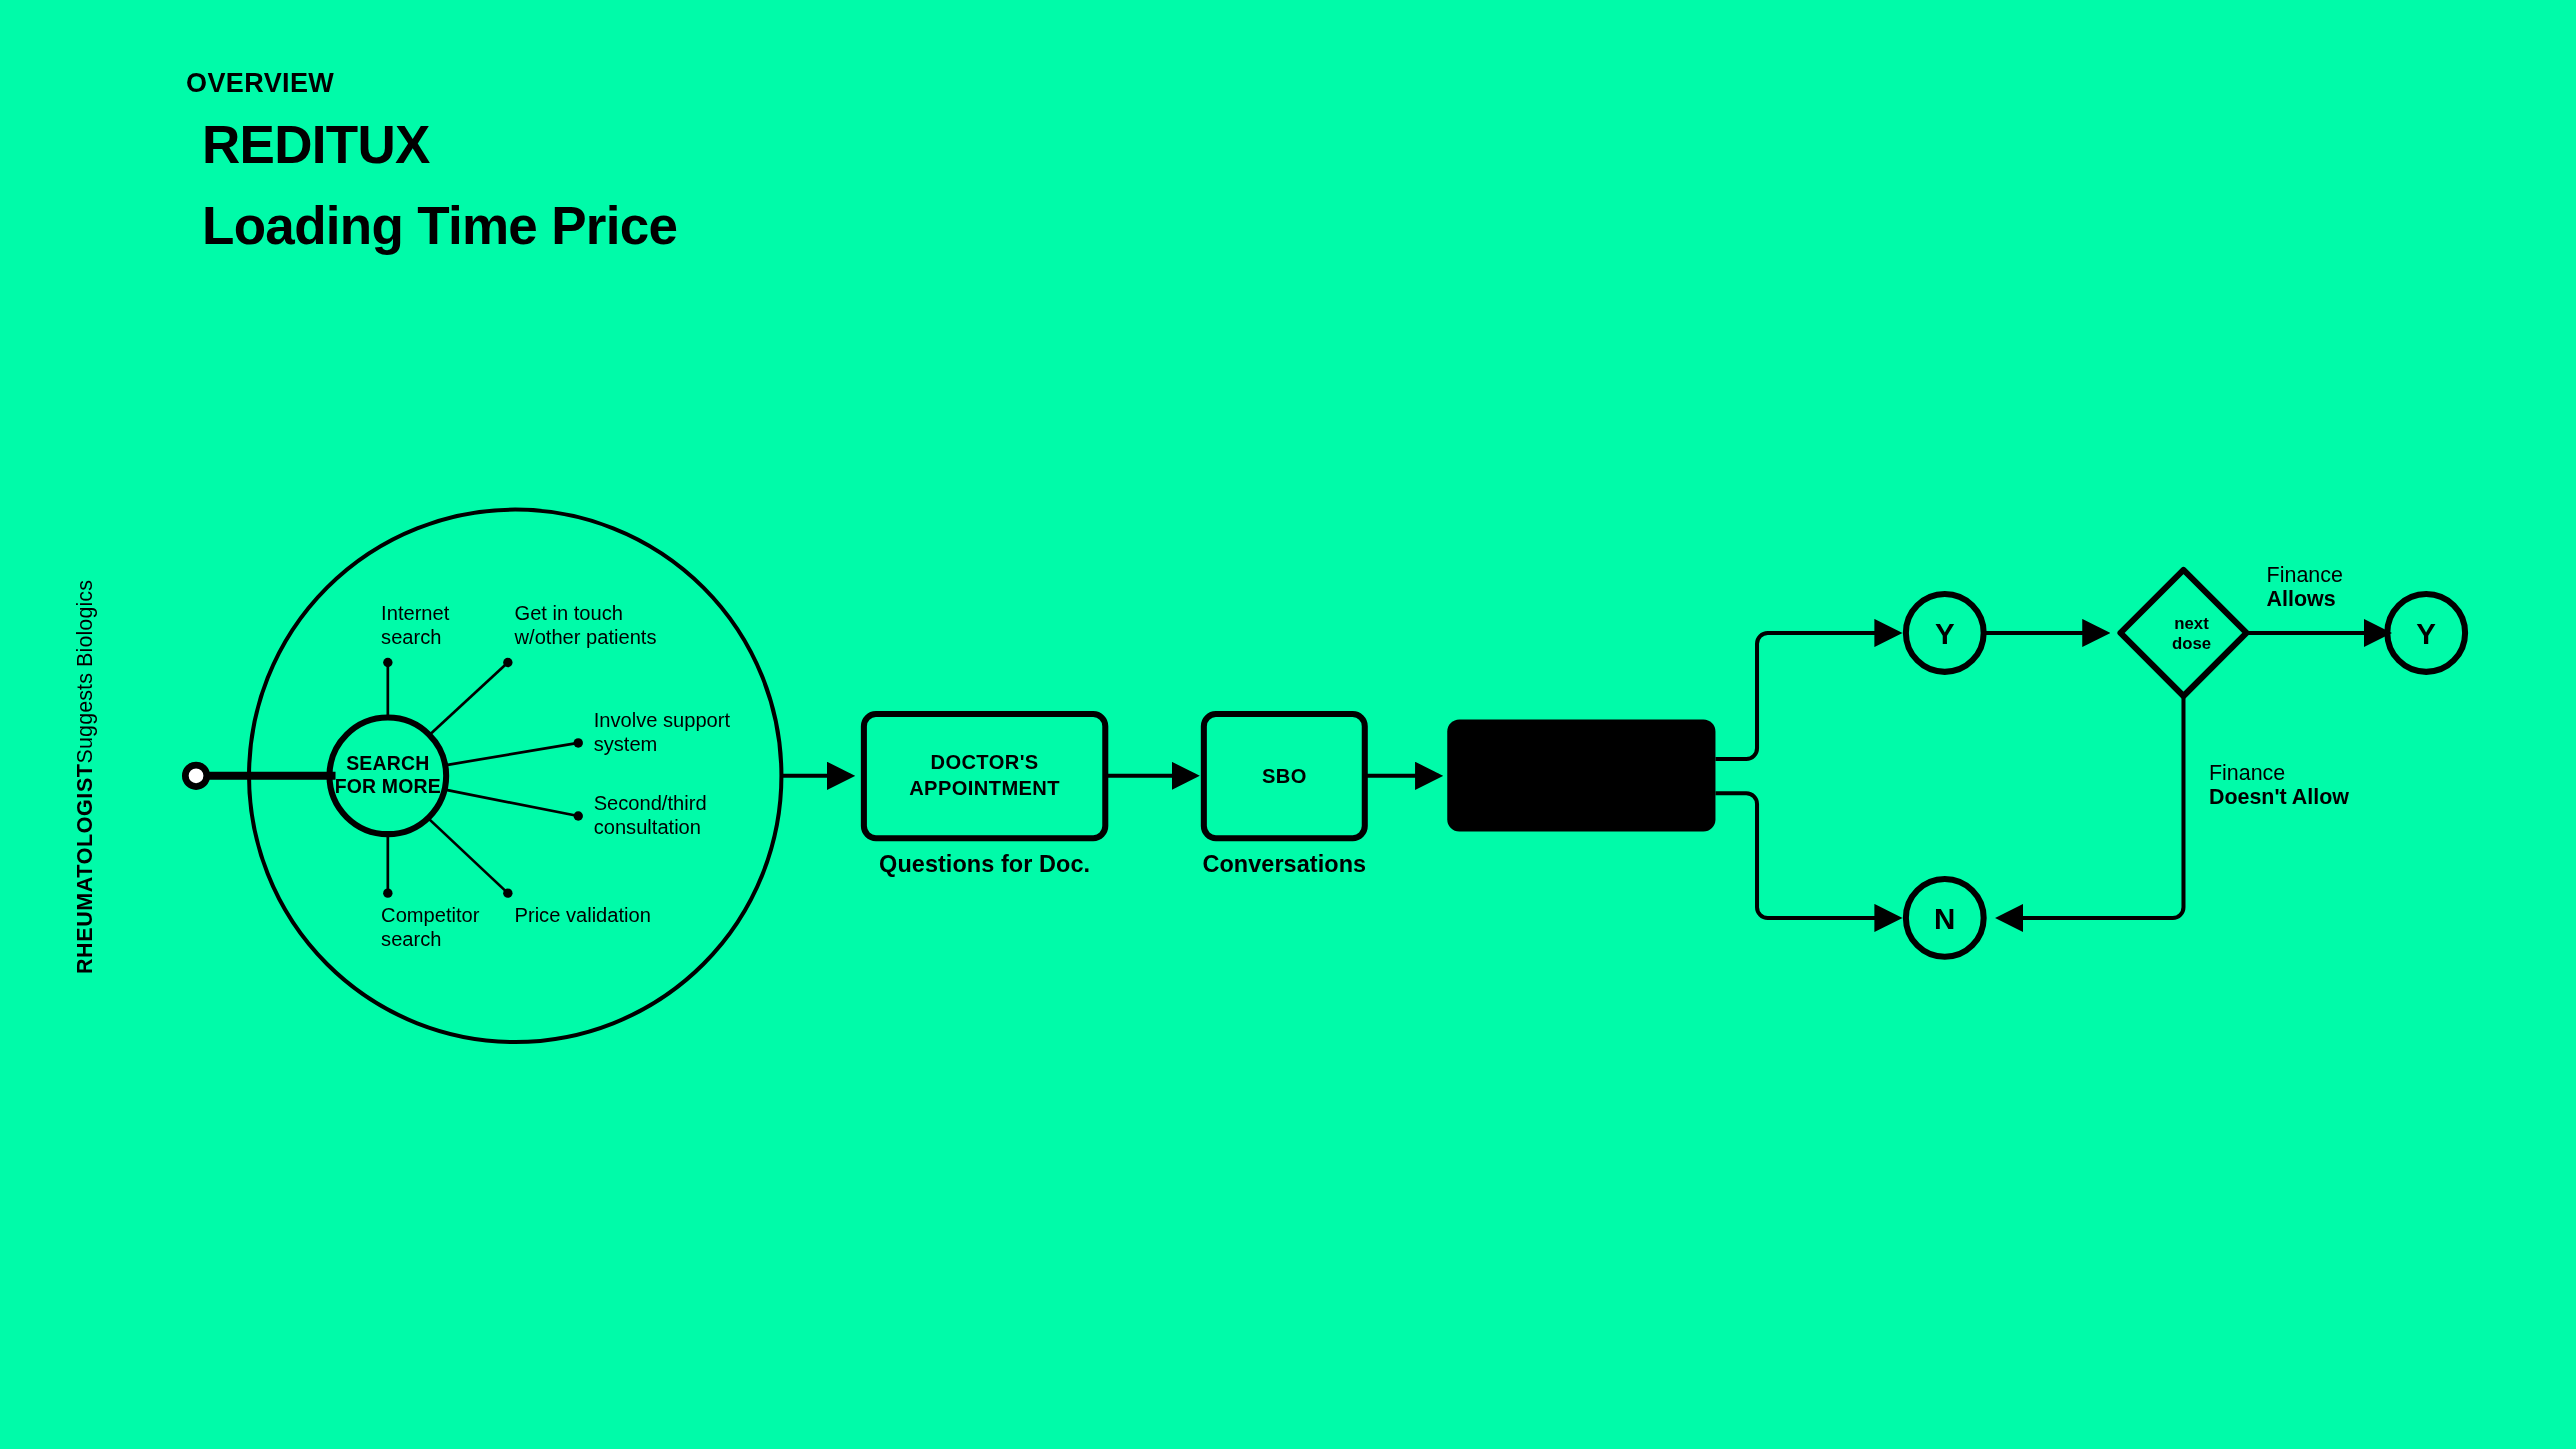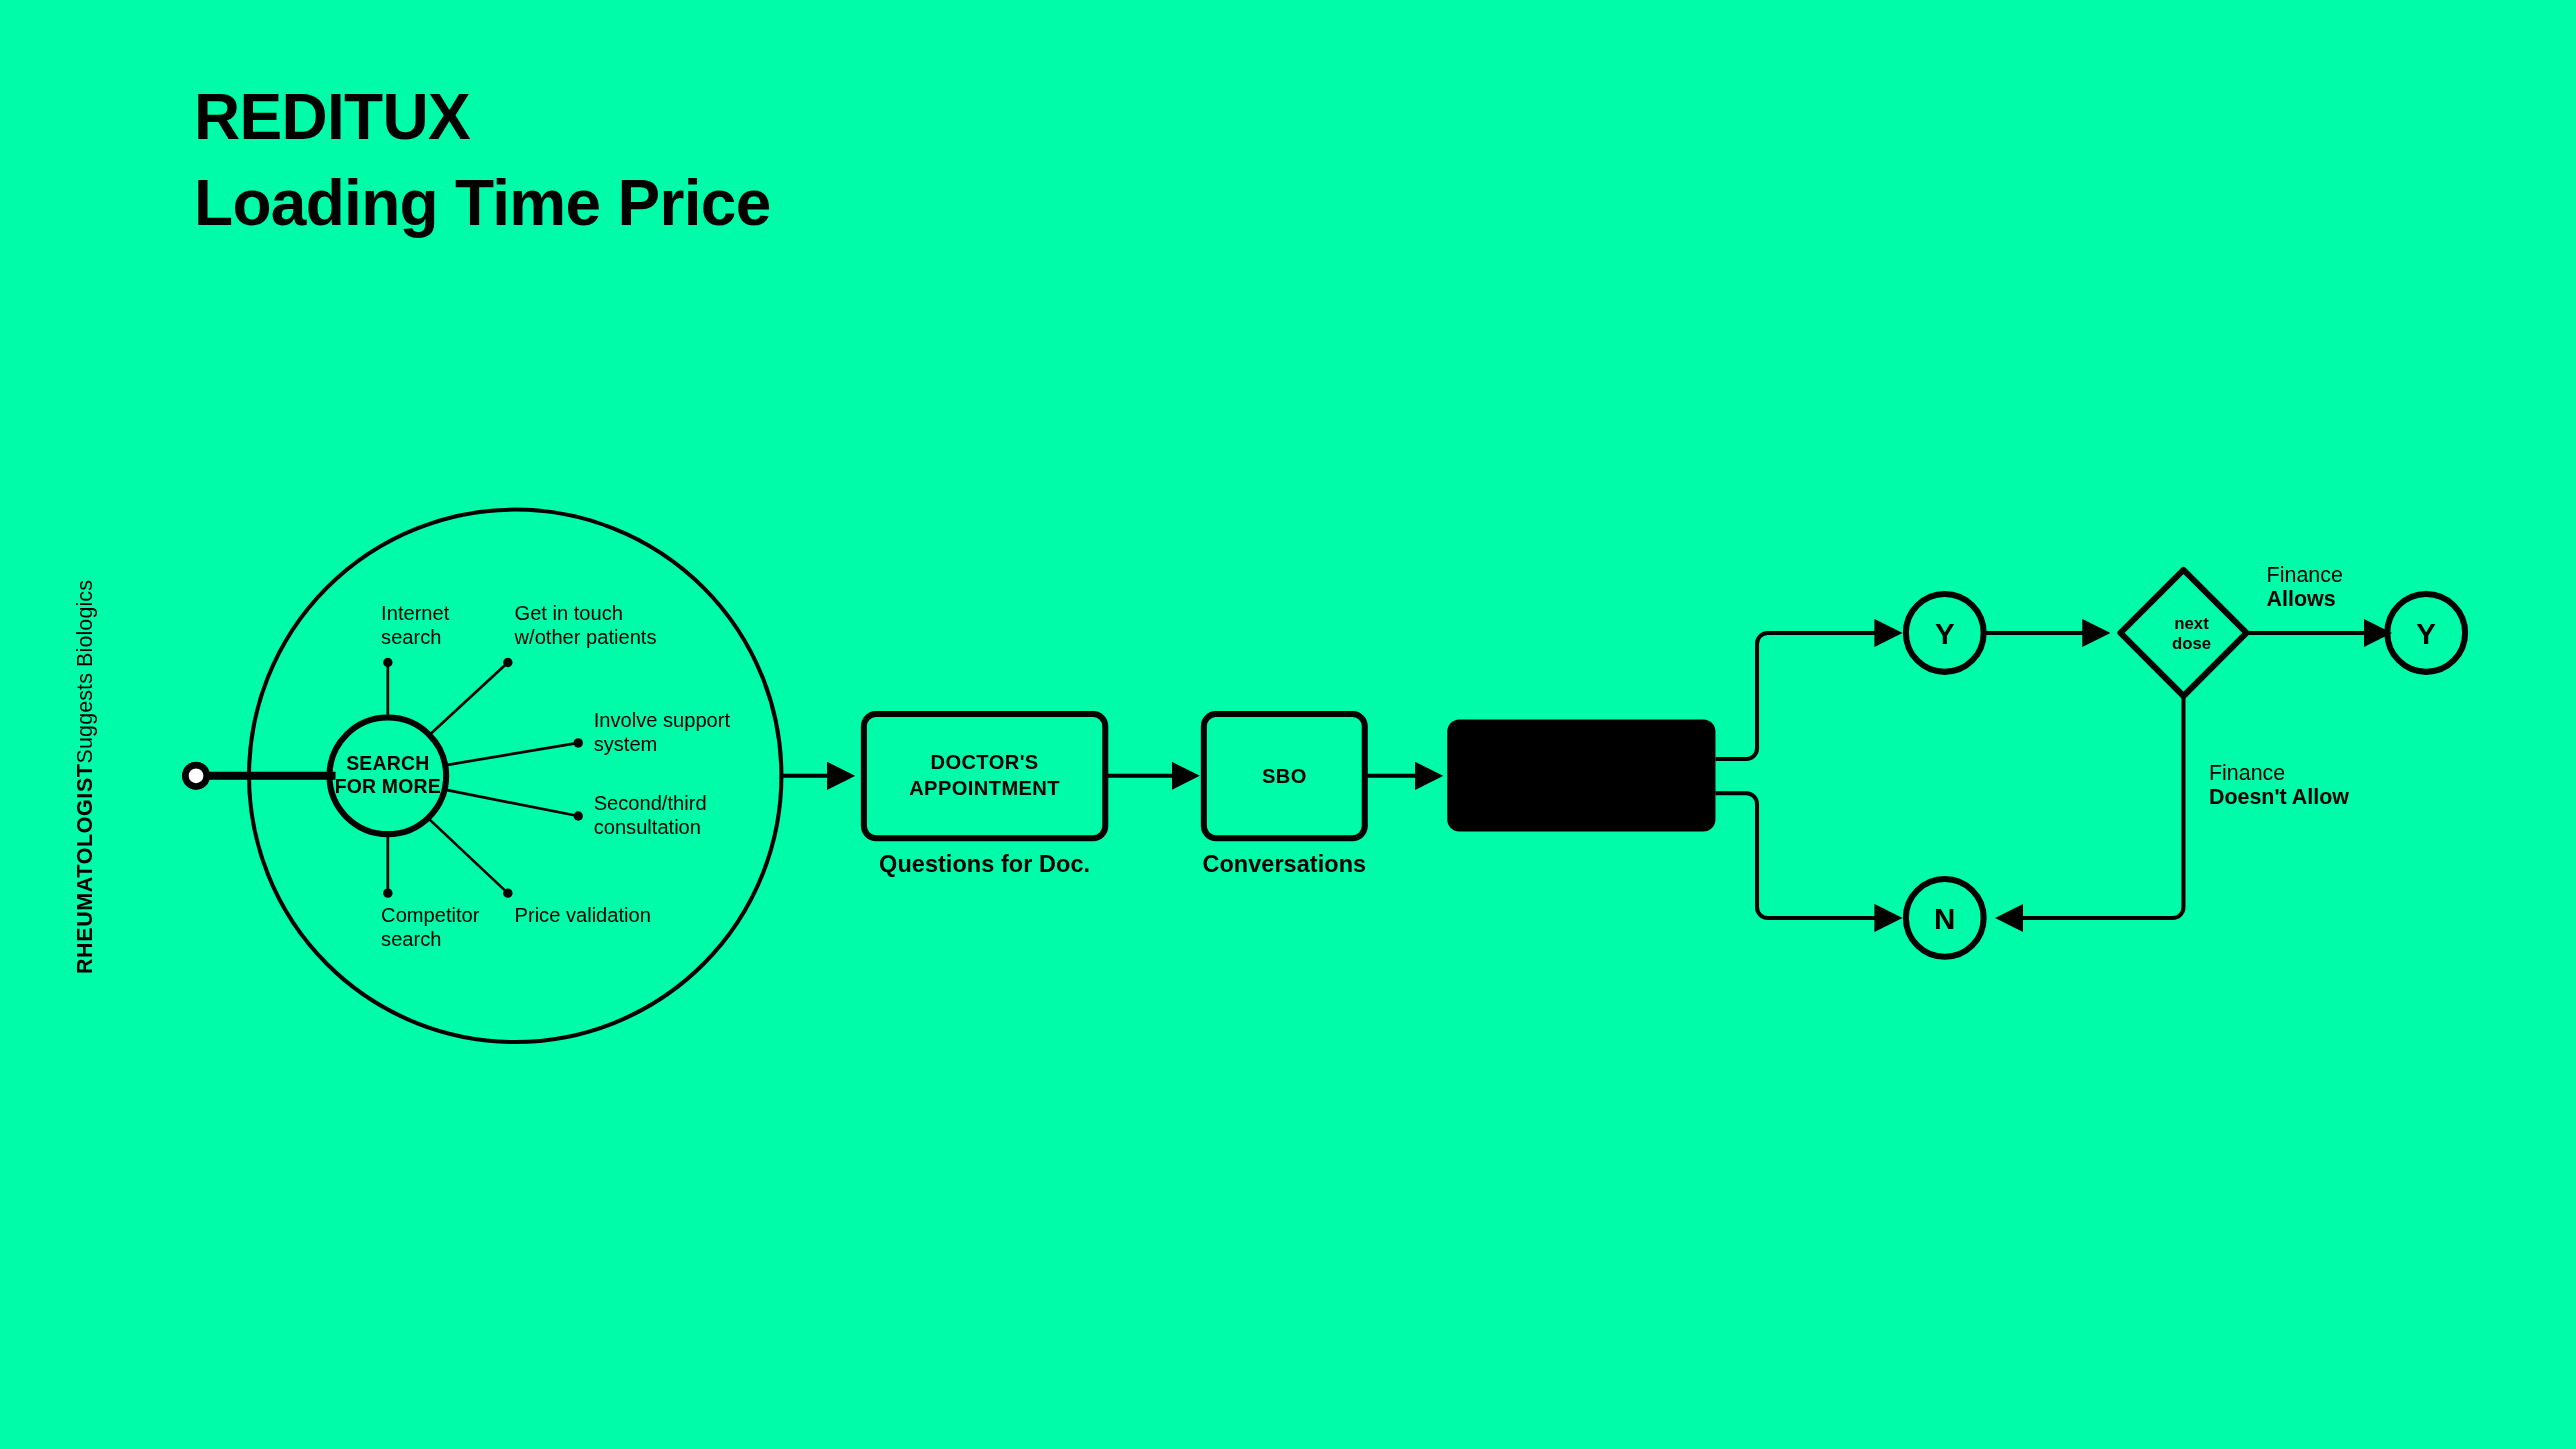--- a/index.html
+++ b/index.html
@@ -23,25 +23,25 @@
     top: 70px;
   }
   #overview-label {
     font-size: 27px;
     font-weight: 700;
     letter-spacing: 0.4px;
     line-height: 1;
     margin: 0 0 16px 0;
   }
   #title-line-1, #title-line-2 {
-    font-size: 64px;
+    font-size: 53px;
     font-weight: 700;
     line-height: 1.22;
     letter-spacing: -0.7px;
-    margin: 8px;
+    margin: 16px;
     white-space: nowrap;
   }
 
   
   #actor-rail {
     position: absolute;
     left: 86px;
     top: 777px;
     transform: translate(-50%, -50%) rotate(-90deg);
     transform-origin: center center;
@@ -90,20 +90,21 @@
   .stroke-thin  { fill:none; stroke:#000; stroke-width:4; }
   .stroke-med   { fill:none; stroke:#000; stroke-width:6; }
   .stroke-thick { fill:none; stroke:#000; stroke-width:9; }
   .stroke-heavy { fill:none; stroke:#000; stroke-width:12; }
   .dot          { fill:#000; }
 </style>
 </head>
 <body>
 
 <div id="header">
+  <div id="overview-label">OVERVIEW</div>
   <div id="title-line-1">REDITUX</div>
   <div id="title-line-2">Loading Time Price</div>
 </div>
 
 <div id="actor-rail">
   <div class="rail-stack">
     <span id="actor-role">RHEUMATOLOGIST</span>
   </div>
   <div class="rail-stack">
     <span id="actor-action">Suggests Biologics</span>

